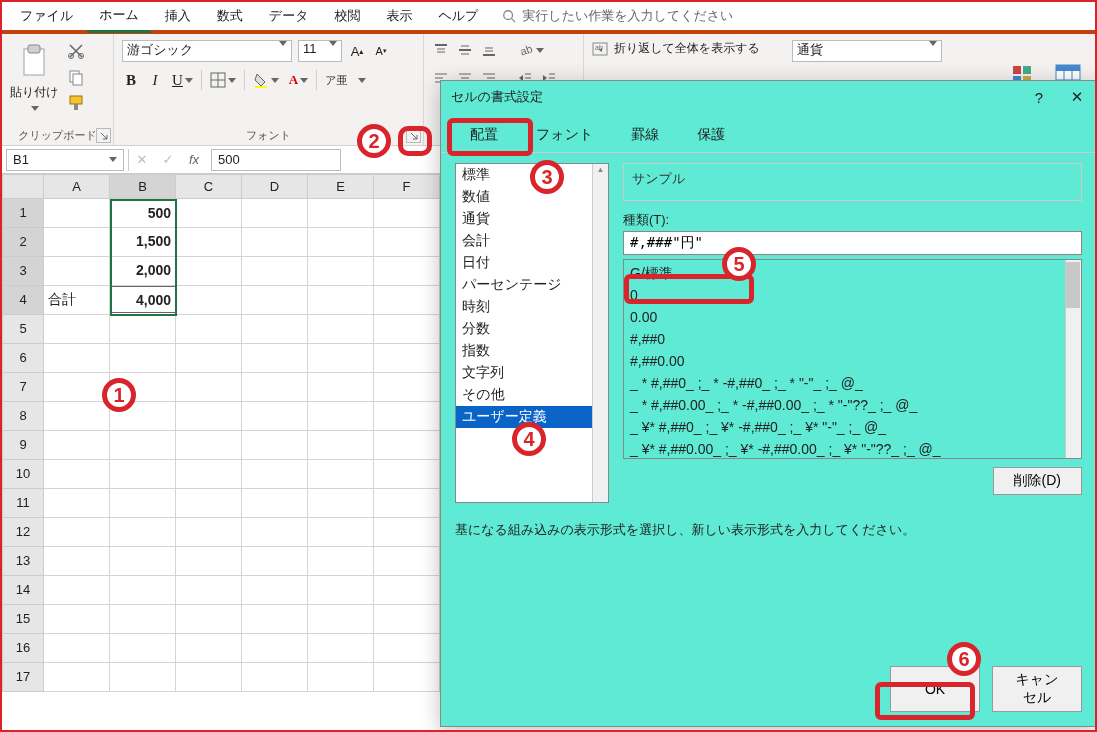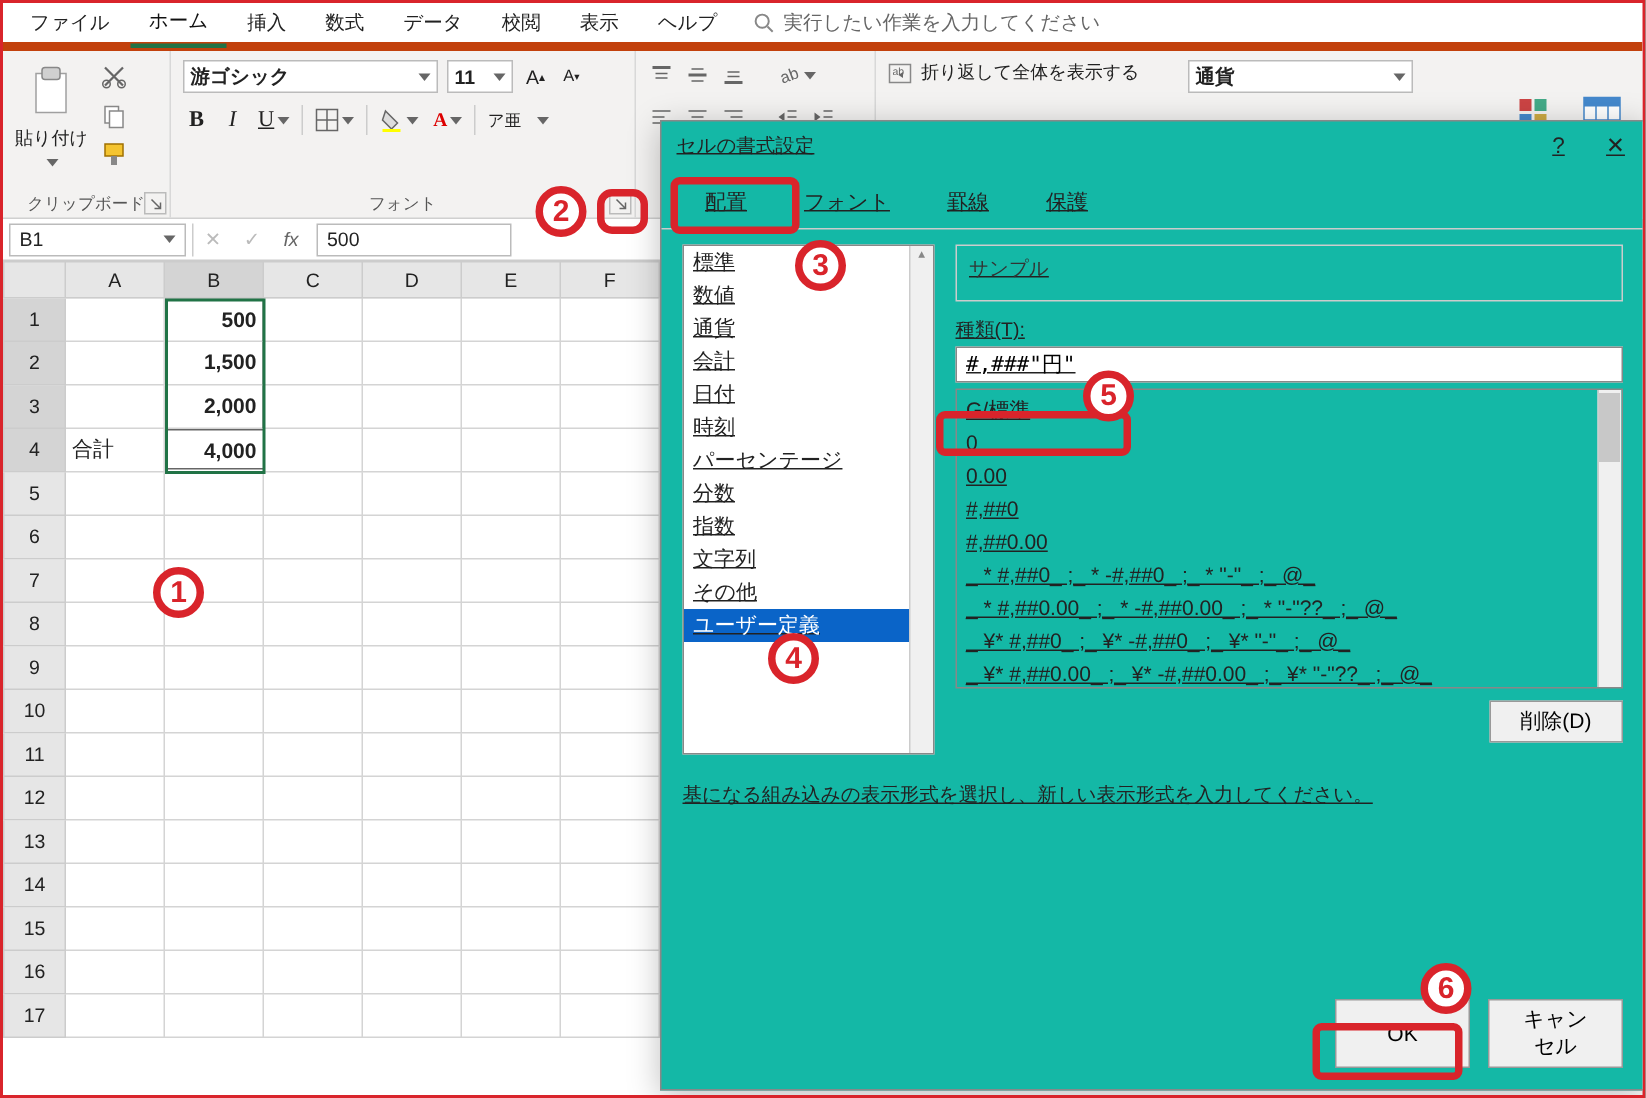--- a/index.html
+++ b/index.html
@@ -1,61 +1,61 @@
 <!DOCTYPE html>
 <html><head>
 <meta charset="utf-8">
 <style>
   * { box-sizing: border-box; font-family: "Yu Gothic UI", "Meiryo", sans-serif; }
   body { margin: 0; width: 1097px; height: 732px; background: #fff; position: relative; overflow: hidden; border: 2px solid #d9242b; font-size: 13px; color: #222; }
   
-  .ribbon-tabs { display: flex; align-items: center; height: 32px; padding: 0 6px; border-bottom: 6px solid #c2410c; gap: 2px; }
+  .ribbon-tabs { display: flex; align-items: center; height: 32px; padding: 0 6px; border-bottom: 4px solid #c2410c; gap: 2px; }
   .ribbon-tab { padding: 6px 12px; cursor: pointer; }
   .ribbon-tab.active { border-bottom: 3px solid #217346; color: #111; }
   .tellme { display: flex; align-items: center; gap: 6px; margin-left: 10px; color: #666; }
   .tellme-icon { width:14px; height:14px; }
   
   .ribbon-body { height: 112px; background: #f3f2f1; border-bottom: 1px solid #d0d0d0; display: flex; }
   .ribbon-group { border-right: 1px solid #d8d8d8; padding: 4px 8px 2px 8px; display:flex; flex-direction:column; justify-content:space-between; position:relative; }
   .group-name { text-align:center; font-size:11px; color:#555; padding-top:2px; }
   .group-row { display:flex; align-items:center; gap:6px; }
   .group-stack { display:flex; flex-direction:column; gap:5px; align-items:center; }
   .btn { display:inline-flex; align-items:center; justify-content:center; min-width:18px; height:20px; padding:0 2px; cursor:pointer; }
   .dd { width:0; height:0; border-left:4px solid transparent; border-right:4px solid transparent; border-top:5px solid #666; margin-left:2px; }
-  .sel { background:#fff; border:1px solid #bbb; height:22px; display:flex; align-items:center; padding:0 4px;font-weight:bold; }
+  .sel { background:#fff; border:1px solid #bbb; height:22px; display:flex; align-items:flex-start; padding:0 4px; }
   .launcher { position:absolute; right:2px; bottom:2px; width:15px; height:15px; border:1px solid #bbb; cursor:pointer; display:flex; align-items:center; justify-content:center; }
   .launcher svg { width:8px; height:8px; }
   
   .formula-row { display:flex; align-items:center; height:28px; border-bottom:1px solid #ccc; }
   .namebox { width:118px; border:1px solid #bbb; height:22px; margin:0 4px; display:flex; align-items:center; padding:0 6px; justify-content:space-between; background:#fff;}
   .fx-btn { width:26px; text-align:center; color:#666; }
   .fx-input { flex:0 0 130px; border:1px solid #bbb; height:22px; padding:2px 6px; margin-left:4px; background:#fff;}
   
   .sheet { position:relative; }
   .col-headers { display:flex; position:relative;}
   .corner { width:42px; height:25px; background:#e6e6e6; border:1px solid #ccc; }
   .col-h { width:66px; height:25px; background:#e6e6e6; border:1px solid #ccc; border-left:none; text-align:center; line-height:23px; font-size:13px;}
   .rows { }
   .row { display:flex; }
   .row-h { width:42px; height:29px; background:#e6e6e6; border:1px solid #ccc; border-top:none; text-align:center; line-height:27px; font-size:13px;}
   .cell { width:66px; height:29px; border:1px solid #d4d4d4; border-top:none; border-left:none; padding:0 4px; line-height:27px; text-align:right; font-size:14px; }
   .cell.bold { font-weight:bold; }
   .cell.left { text-align:left;}
   .sel-range { position:absolute; border:2px solid #217346; pointer-events:none; }
   
-  .dialog { position:absolute; left:438px; top:78px; width:657px; height:647px; background:#14b8a6; border:1px solid #888; box-shadow:0 4px 20px rgba(0,0,0,.25);text-decoration:underline; }
+  .dialog { position:absolute; left:438px; top:78px; width:657px; height:647px; background:#5eead4; border:1px solid #888; box-shadow:0 4px 20px rgba(0,0,0,.25); }
   .dlg-title { height:32px; display:flex; align-items:center; justify-content:space-between; padding:0 10px; font-size:13px; }
   .dlg-title-right { display:flex; gap:20px; align-items:center;}
   .dlg-close, .dlg-help { width:18px; height:18px; cursor:pointer; display:flex; align-items:center; justify-content:center; font-size:15px;}
   .dlg-tabs { display:flex; padding: 4px 10px 0 10px; border-bottom:1px solid #ccc; gap:0; }
   .dlg-tab { padding:8px 18px; border:1px solid transparent; border-bottom:none; cursor:pointer; font-size:14px; }
   .dlg-tab.active { border-color:#ccc; background:#fff; position:relative; top:1px; }
   .dlg-body { padding:10px 14px 0 14px; }
   .dlg-row { display:flex; gap:14px; }
-  .cat-list { width:168px; height:340px; border:1px solid #888; background:#fff; overflow:hidden; font-size:14px; position:relative;}
+  .cat-list { width:154px; height:340px; border:1px solid #888; background:#fff; overflow:hidden; font-size:14px; position:relative;}
   .cat-item { padding:2px 6px; cursor:pointer; }
   .cat-item.selected { background:#0a64c8; color:#fff; }
   .cat-scroll { position:absolute; right:0; top:0; width:16px; height:100%; background:#f0f0f0; border-left:1px solid #ccc;}
   .right-col { flex:1; display:flex; flex-direction:column; }
   .sample-box { border:1px solid #ccc; padding:6px 8px 8px 8px; margin-bottom:10px; font-size:13px;}
   .sample-label { font-size:13px; color:#333; margin-bottom:4px;}
   .type-label { font-size:13px; margin-bottom:2px;}
   .type-input { width:100%; height:24px; border:1px solid #888; padding:2px 6px; font-size:14px; background:#fff; font-family:Consolas, monospace;}
   .type-list { height:200px; border:1px solid #888; margin-top:4px; overflow:hidden; position:relative; font-family:Consolas, "MS Gothic", monospace; font-size:14px; line-height:22px; padding:2px 6px;}
   .type-list .scroll { position:absolute; right:0; top:0; width:16px; height:100%; background:#f0f0f0; border-left:1px solid #ccc;}
@@ -491,22 +491,22 @@
   </div>
   <div class="dlg-body">
     <div class="dlg-row">
       <div class="cat-list">
         <div id="catlist">
             <div class="cat-item">標準</div>
             <div class="cat-item">数値</div>
             <div class="cat-item">通貨</div>
             <div class="cat-item">会計</div>
             <div class="cat-item">日付</div>
+            <div class="cat-item">パーセンテージ</div>
             <div class="cat-item">時刻</div>
-            <div class="cat-item">パーセンテージ</div>
             <div class="cat-item">分数</div>
             <div class="cat-item">指数</div>
             <div class="cat-item">文字列</div>
             <div class="cat-item">その他</div>
             <div class="cat-item selected">ユーザー定義</div>
           </div>
         <div class="cat-scroll">
             <div style="text-align:center;font-size:9px;color:#888">▴</div>
           </div>
       </div>

